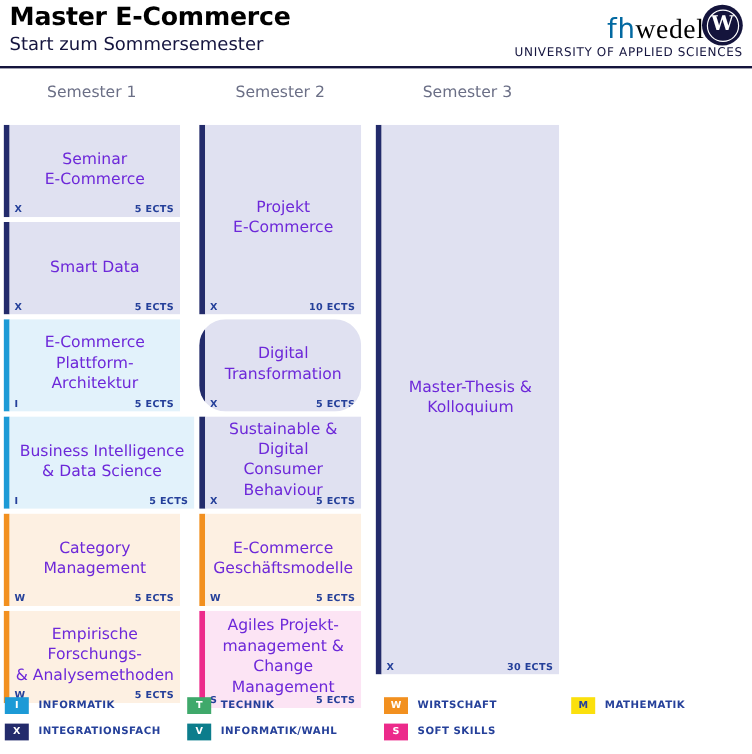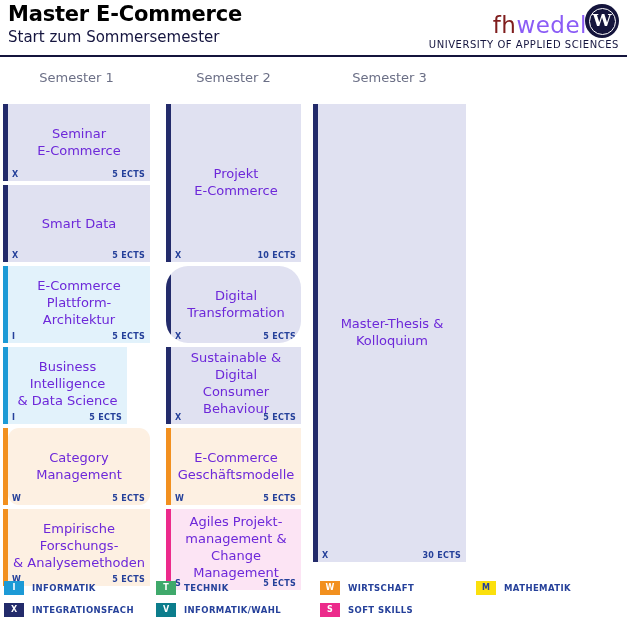--- a/index.html
+++ b/index.html
@@ -54,22 +54,22 @@
   }
   #logo-wordmark {
     position: absolute;
     right: 34px;
     top: 9px;
     font-size: 23px;
     letter-spacing: 0.5px;
     color: #8c8fa8;
     font-family: "DejaVu Sans", "Liberation Sans", sans-serif;
   }
-  #logo-wordmark .fh { color: #7f1d1d; }
-  #logo-wordmark .wedel { color: #8b5cf6; }
+  #logo-wordmark .fh { color: #0369a1; }
+  #logo-wordmark .wedel { color: #000000; font-family: Liberation Serif, serif; }
   #logo-tagline {
     position: absolute;
     right: 2px;
     top: 36px;
     font-size: 10px;
     letter-spacing: 0.55px;
     color: #15153f;
     white-space: nowrap;
   }
   #logo-emblem {
@@ -270,34 +270,34 @@
         <div class="module-bar" style="background: rgb(28, 154, 214);"></div>
         <div class="module-body" style="background: rgb(226, 242, 251);">
           <div class="module-name">E-Commerce
 Plattform-Architektur</div>
           <div class="module-foot">
             <span class="module-cat">I</span>
             <span class="module-ects">5 ECTS</span>
           </div>
         </div>
       </div>
-      <div class="module" style="left: 0px; top: 243px; width: 124px; height: 77px;">
+      <div class="module" style="left: 0px; top: 243px; width: 159px; height: 77px;">
         <div class="module-bar" style="background: rgb(28, 154, 214);"></div>
         <div class="module-body" style="background: rgb(226, 242, 251);">
           <div class="module-name">Business Intelligence
 &amp; Data Science</div>
           <div class="module-foot">
             <span class="module-cat">I</span>
             <span class="module-ects">5 ECTS</span>
           </div>
         </div>
       </div>
       <div class="module" style="left: 0px; top: 324px; width: 147px; height: 77px;">
         <div class="module-bar" style="background: rgb(242, 144, 31);"></div>
-        <div class="module-body" style="background: rgb(253, 240, 226); border-radius: 11px;">
+        <div class="module-body" style="background: rgb(253, 240, 226);">
           <div class="module-name">Category Management</div>
           <div class="module-foot">
             <span class="module-cat">W</span>
             <span class="module-ects">5 ECTS</span>
           </div>
         </div>
       </div>
       <div class="module" style="left: 0px; top: 405px; width: 147px; height: 77px;">
         <div class="module-bar" style="background: rgb(242, 144, 31);"></div>
         <div class="module-body" style="background: rgb(253, 240, 226);">

